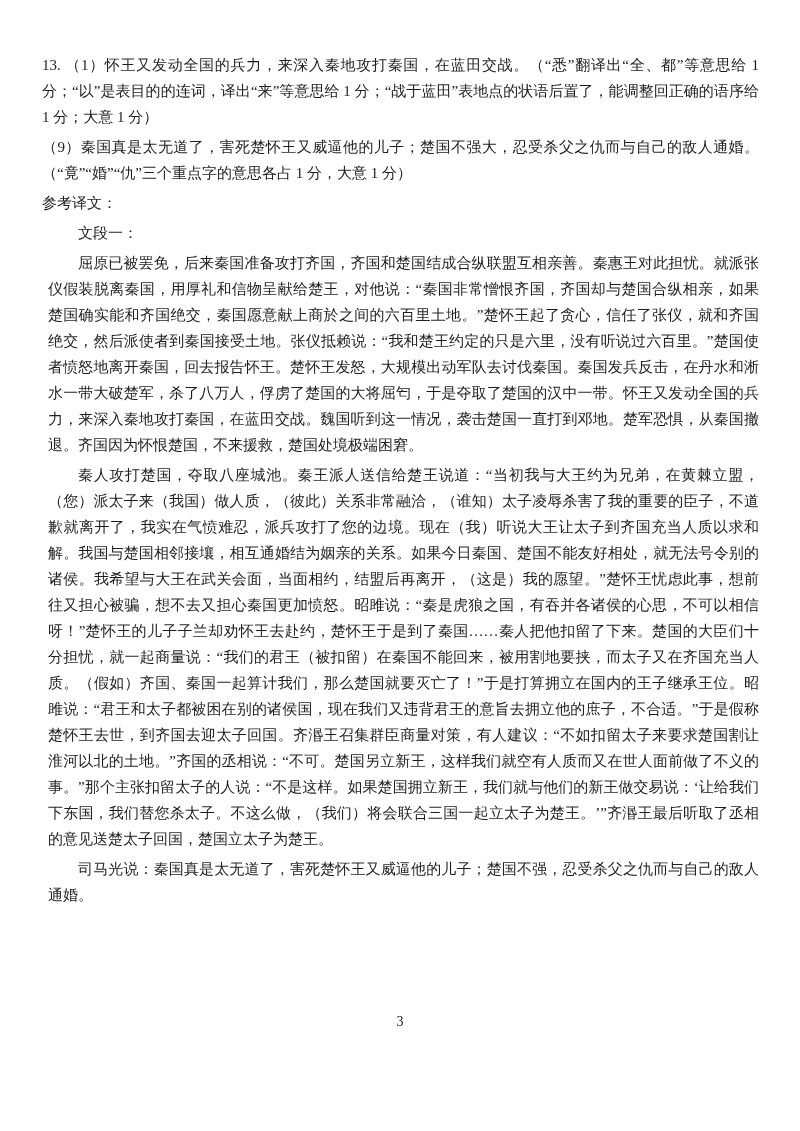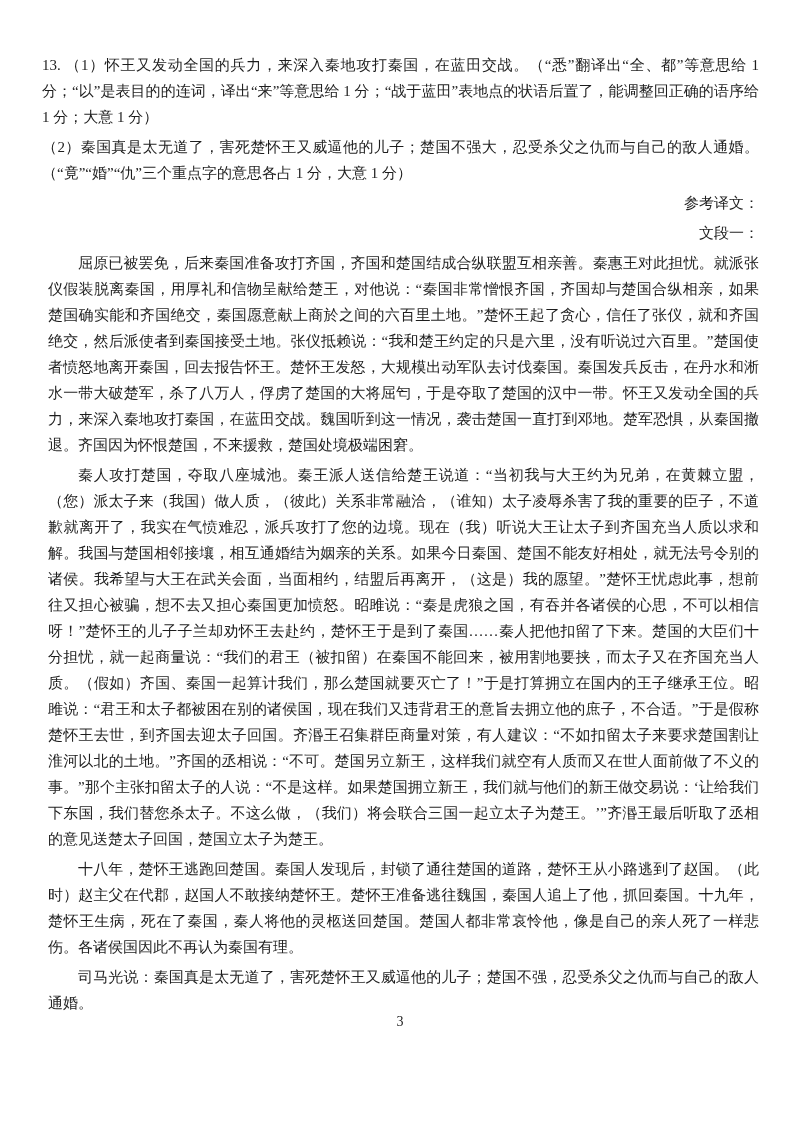--- a/index.html
+++ b/index.html
@@ -24,52 +24,51 @@
     line-height: 26px;
     text-align: justify;
     margin-bottom: 4px;
     word-break: break-all;
   }
   .content p.indent {
     text-indent: 2em;
     margin-left: 6px;
   }
   .content p.label {
-    text-align: right;
+    text-align: left;
   }
   .page-number {
     position: absolute;
     bottom: 36px;
     left: 0;
     right: 0;
     text-align: center;
     font-size: 14px;
     color: #1d1d1d;
   }
 </style>
 </head>
 <body>
 
 <div class="page">
   <div class="content">
 
     <p class="item">13. （1）怀王又发动全国的兵力，来深入秦地攻打秦国，在蓝田交战。（“悉”翻译出“全、都”等意思给 1 分；“以”是表目的的连词，译出“来”等意思给 1 分；“战于蓝田”表地点的状语后置了，能调整回正确的语序给 1 分；大意 1 分）</p>
 
-    <p class="item">（2）秦国真是太无道了，害死楚怀王又威逼他的儿子；楚国不强大，忍受杀父之仇而与自己的敌人通婚。（“竟”“婚”“仇”三个重点字的意思各占 1 分，大意 1 分）</p>
+    <p class="item">（9）秦国真是太无道了，害死楚怀王又威逼他的儿子；楚国不强大，忍受杀父之仇而与自己的敌人通婚。（“竟”“婚”“仇”三个重点字的意思各占 1 分，大意 1 分）</p>
 
 
     <p class="label">参考译文：</p>
 
     <p class="indent label">文段一：</p>
 
     <p class="indent">屈原已被罢免，后来秦国准备攻打齐国，齐国和楚国结成合纵联盟互相亲善。秦惠王对此担忧。就派张仪假装脱离秦国，用厚礼和信物呈献给楚王，对他说：“秦国非常憎恨齐国，齐国却与楚国合纵相亲，如果楚国确实能和齐国绝交，秦国愿意献上商於之间的六百里土地。”楚怀王起了贪心，信任了张仪，就和齐国绝交，然后派使者到秦国接受土地。张仪抵赖说：“我和楚王约定的只是六里，没有听说过六百里。”楚国使者愤怒地离开秦国，回去报告怀王。楚怀王发怒，大规模出动军队去讨伐秦国。秦国发兵反击，在丹水和淅水一带大破楚军，杀了八万人，俘虏了楚国的大将屈匄，于是夺取了楚国的汉中一带。怀王又发动全国的兵力，来深入秦地攻打秦国，在蓝田交战。魏国听到这一情况，袭击楚国一直打到邓地。楚军恐惧，从秦国撤退。齐国因为怀恨楚国，不来援救，楚国处境极端困窘。</p>
 
 
     <p class="indent">秦人攻打楚国，夺取八座城池。秦王派人送信给楚王说道：“当初我与大王约为兄弟，在黄棘立盟，（您）派太子来（我国）做人质，（彼此）关系非常融洽，（谁知）太子凌辱杀害了我的重要的臣子，不道歉就离开了，我实在气愤难忍，派兵攻打了您的边境。现在（我）听说大王让太子到齐国充当人质以求和解。我国与楚国相邻接壤，相互通婚结为姻亲的关系。如果今日秦国、楚国不能友好相处，就无法号令别的诸侯。我希望与大王在武关会面，当面相约，结盟后再离开，（这是）我的愿望。”楚怀王忧虑此事，想前往又担心被骗，想不去又担心秦国更加愤怒。昭雎说：“秦是虎狼之国，有吞并各诸侯的心思，不可以相信呀！”楚怀王的儿子子兰却劝怀王去赴约，楚怀王于是到了秦国……秦人把他扣留了下来。楚国的大臣们十分担忧，就一起商量说：“我们的君王（被扣留）在秦国不能回来，被用割地要挟，而太子又在齐国充当人质。（假如）齐国、秦国一起算计我们，那么楚国就要灭亡了！”于是打算拥立在国内的王子继承王位。昭雎说：“君王和太子都被困在别的诸侯国，现在我们又违背君王的意旨去拥立他的庶子，不合适。”于是假称楚怀王去世，到齐国去迎太子回国。齐湣王召集群臣商量对策，有人建议：“不如扣留太子来要求楚国割让淮河以北的土地。”齐国的丞相说：“不可。楚国另立新王，这样我们就空有人质而又在世人面前做了不义的事。”那个主张扣留太子的人说：“不是这样。如果楚国拥立新王，我们就与他们的新王做交易说：‘让给我们下东国，我们替您杀太子。不这么做，（我们）将会联合三国一起立太子为楚王。’”齐湣王最后听取了丞相的意见送楚太子回国，楚国立太子为楚王。</p>
 
-    <p class="indent">十八年，楚怀王逃跑回楚国。秦国人发现后，封锁了通往楚国的道路，楚怀王从小路逃到了赵国。（此时）赵主父在代郡，赵国人不敢接纳楚怀王。楚怀王准备逃往魏国，秦国人追上了他，抓回秦国。十九年，楚怀王生病，死在了秦国，秦人将他的灵柩送回楚国。楚国人都非常哀怜他，像是自己的亲人死了一样悲伤。各诸侯国因此不再认为秦国有理。</p>
 
     <p class="indent">司马光说：秦国真是太无道了，害死楚怀王又威逼他的儿子；楚国不强，忍受杀父之仇而与自己的敌人通婚。</p>
 
   </div>
 
   <div class="page-number">3</div>
 </div>
 
 </body></html>

